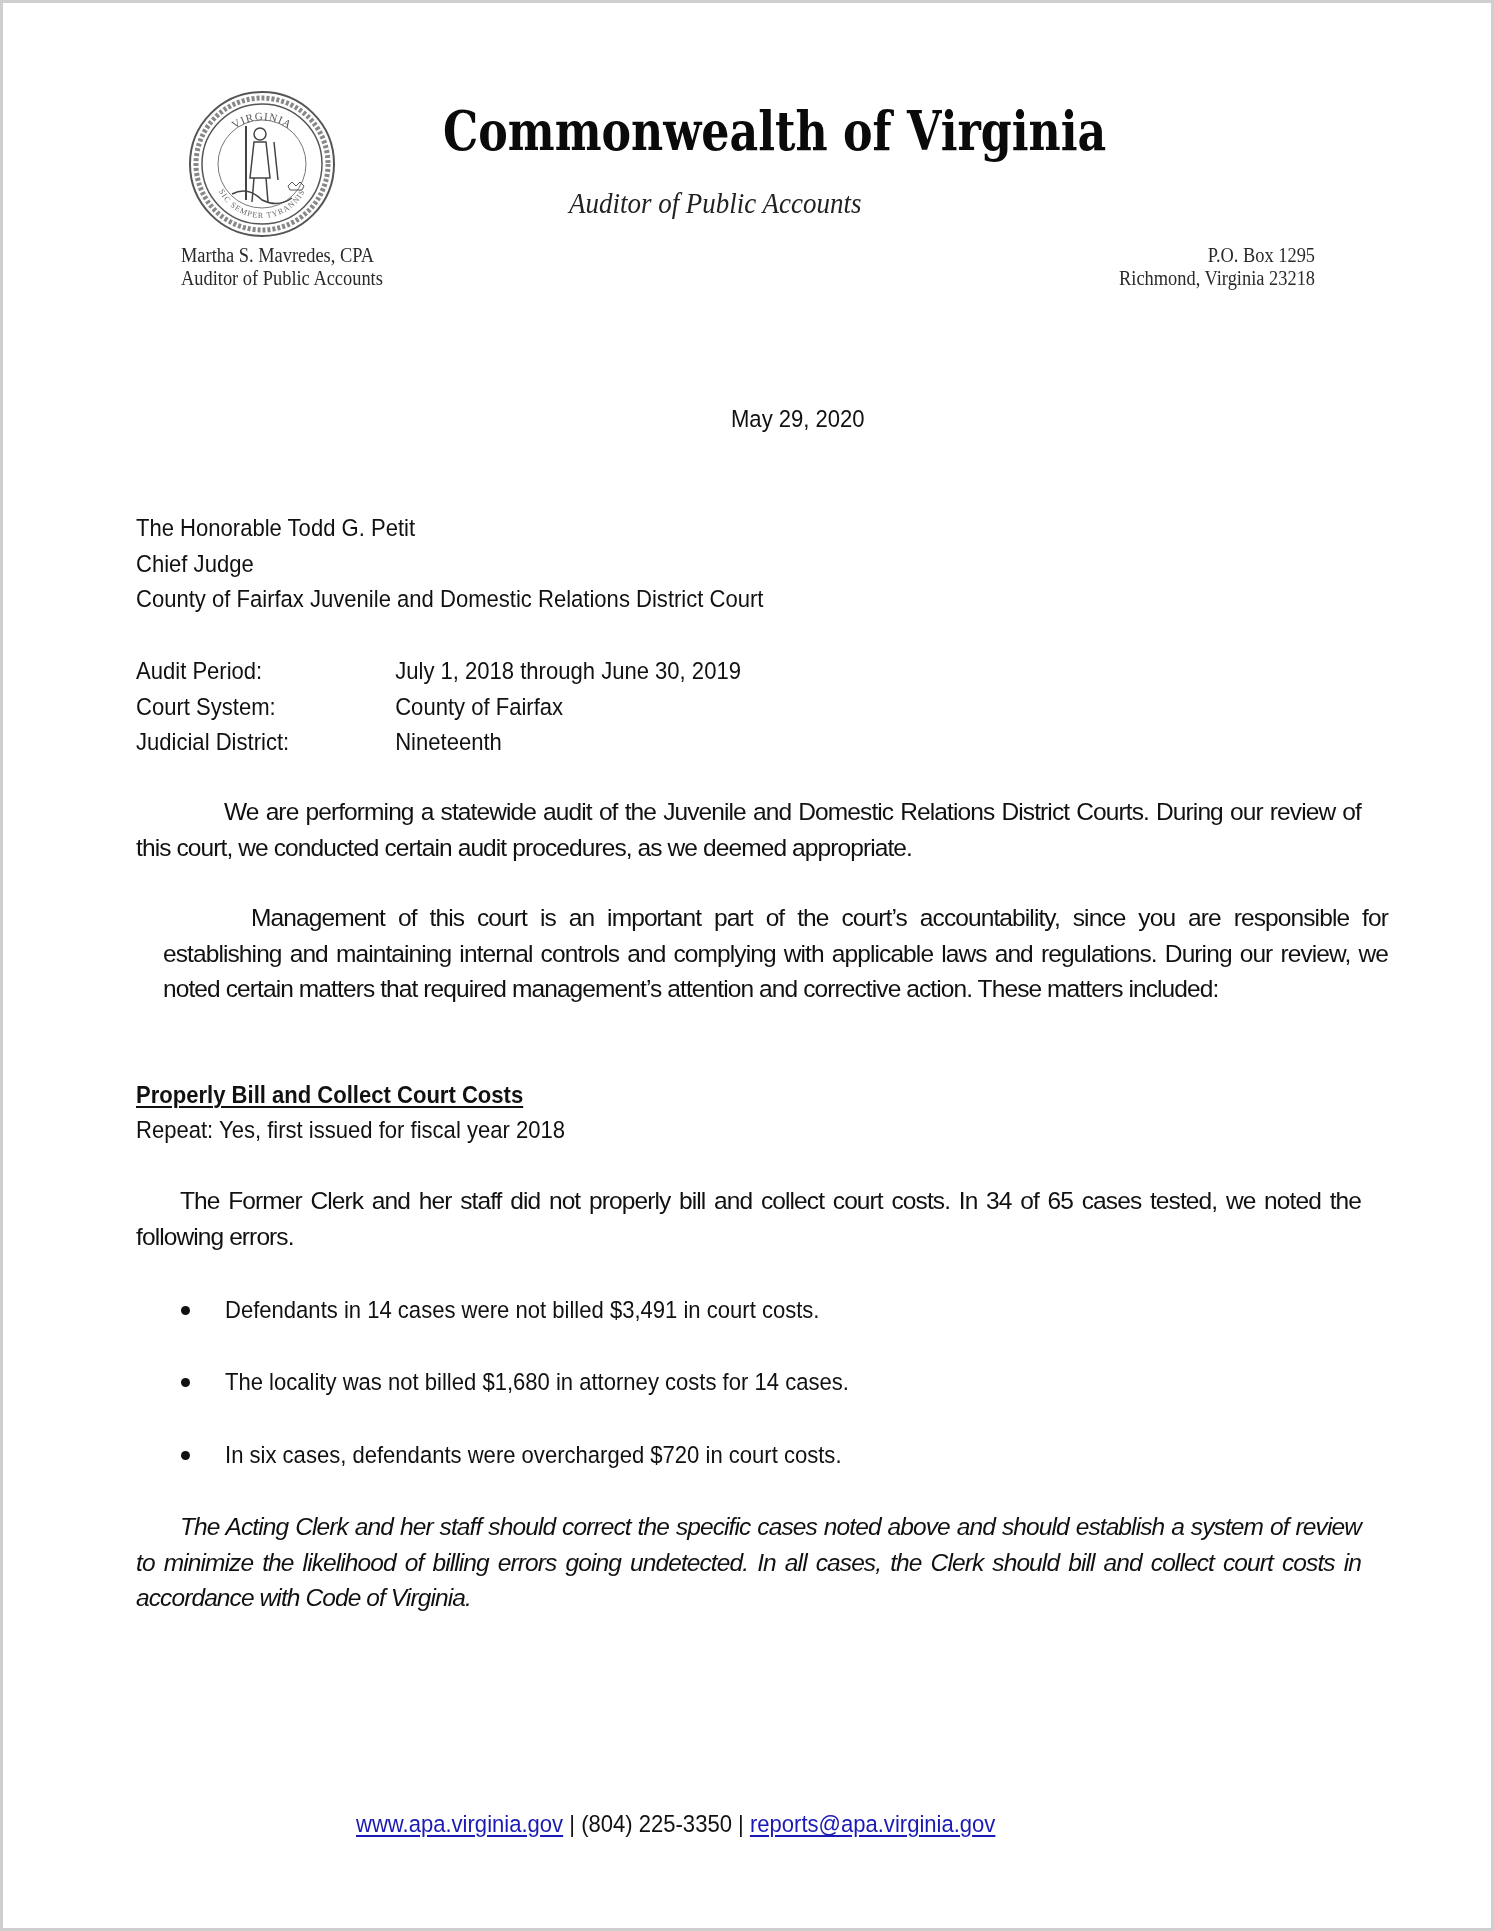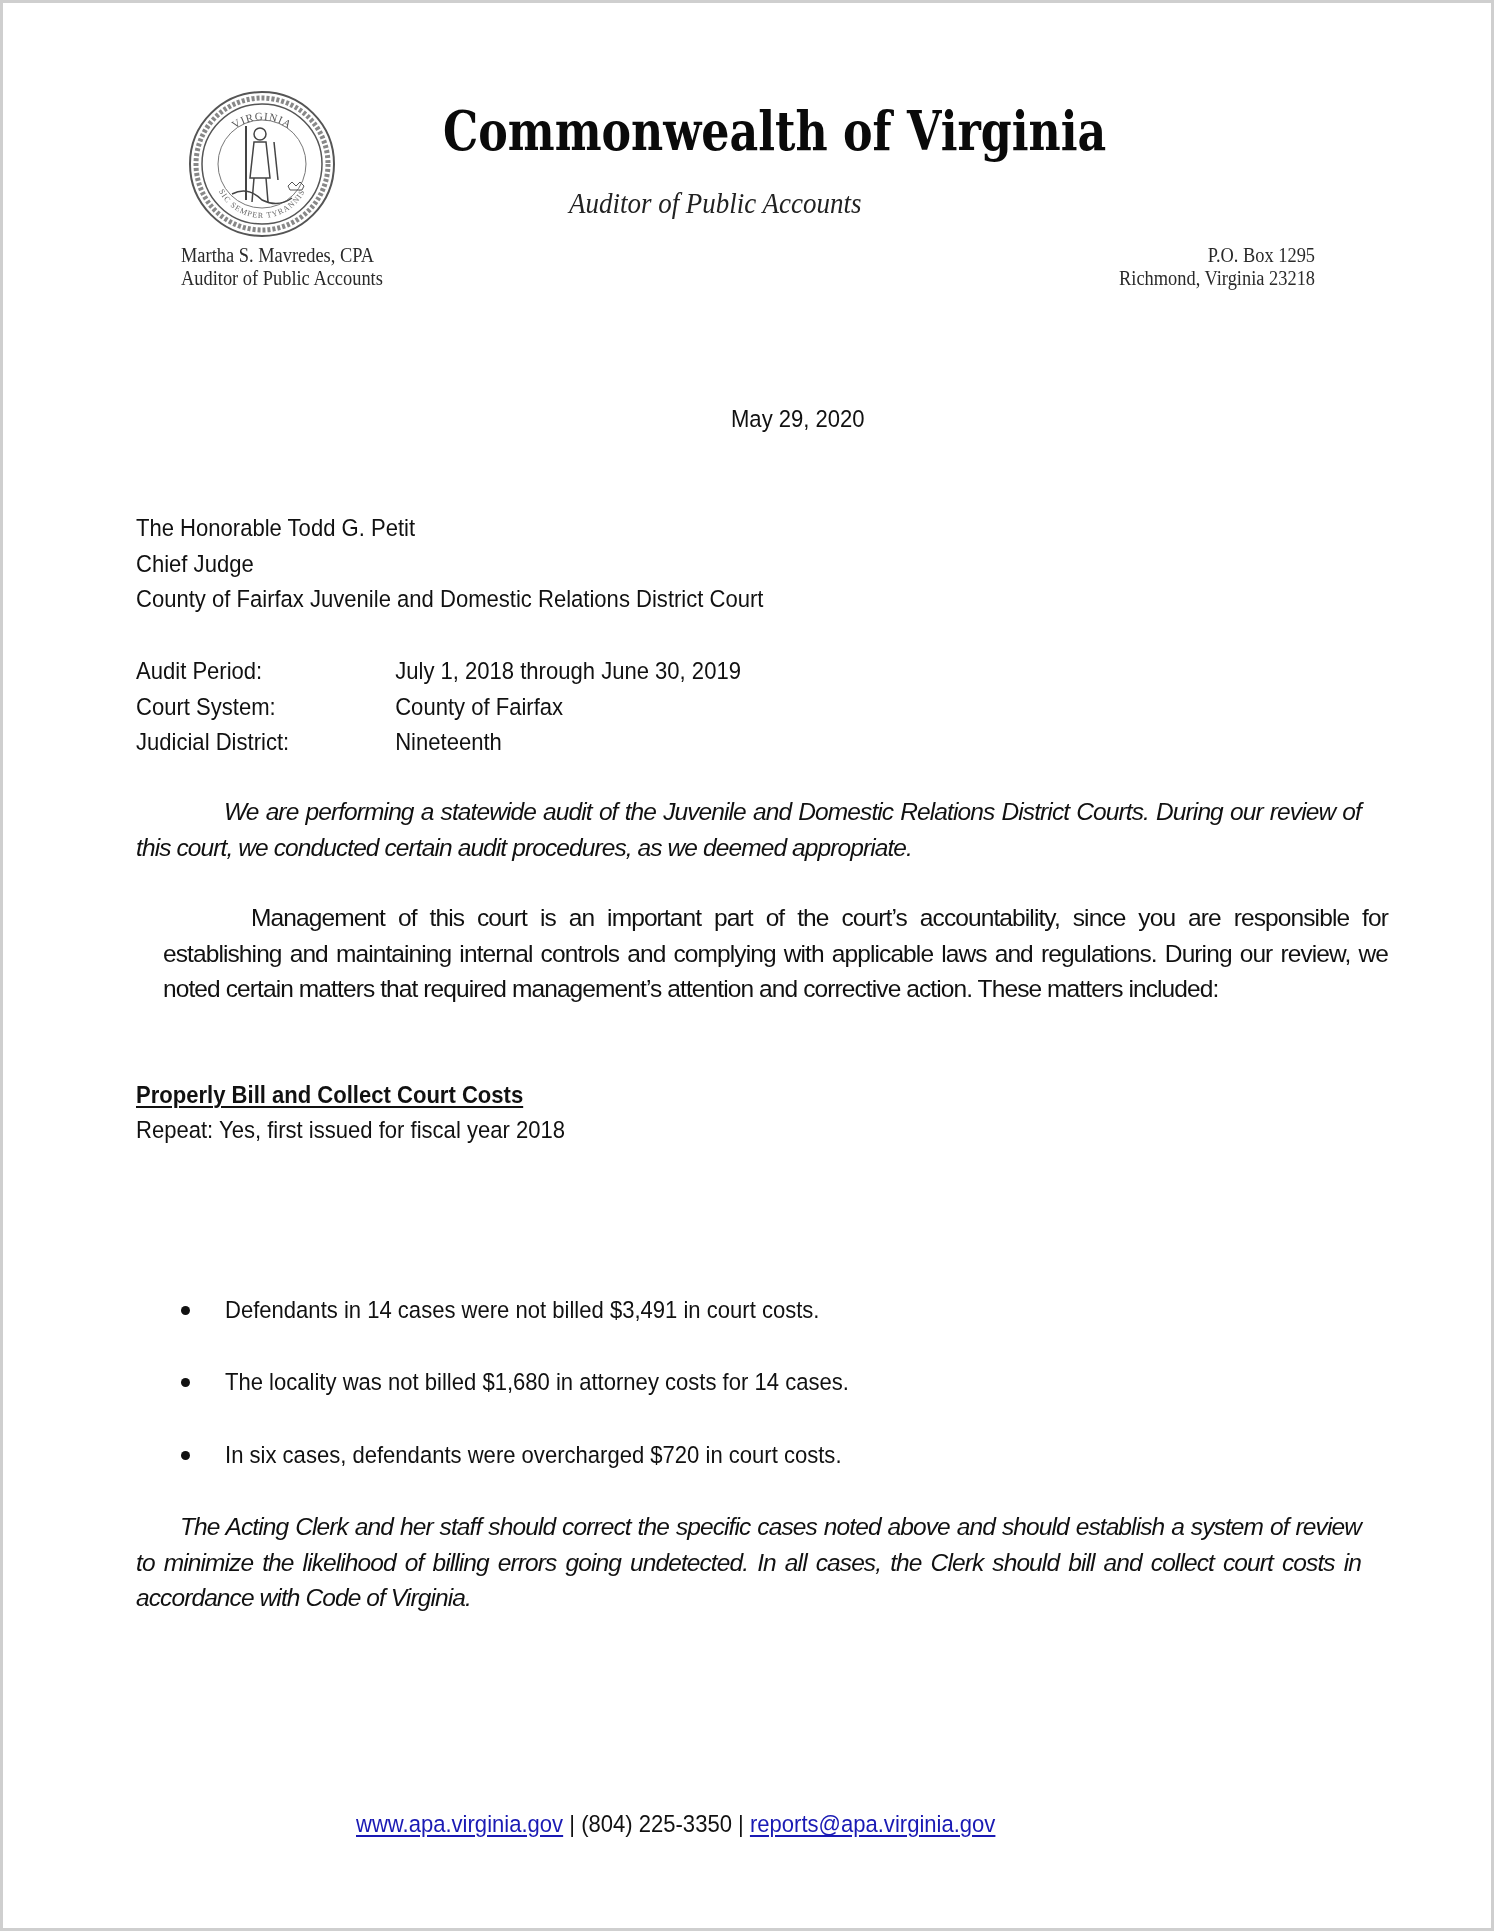--- a/index.html
+++ b/index.html
@@ -34,21 +34,21 @@
   .meta-row { display: flex; }
   .meta-label { width: 288px; display: inline-block; }
   .para {
     position: absolute; left: 133px; width: 1225px;
     font-size: 24.5px; line-height: 35.7px; text-align: justify;
     font-family: "Liberation Sans", "DejaVu Sans", sans-serif; color: #111;
     letter-spacing: -0.9px; word-spacing: 0px;
   }
   .para .indent1 { display: inline-block; width: 88px; }
   .para .indent2 { display: inline-block; width: 44px; }
-  .p1 { top: 791px; font-style: italic; }
+  .p1 { top: 791px; }
   .p2 { top: 897px; margin-left: 27px; }
   .heading { left: 133px; top: 1074px; font-weight: bold; text-decoration: underline; text-underline-offset: 3px; text-decoration-thickness: 2px; }
   .repeat { left: 133px; top: 1109px; }
   .p3 { top: 1180px; }
   .bullets { position: absolute; left: 0; top: 0; }
   .bullet-row { position: absolute; left: 175px; }
   .bullet-dot { position: absolute; left: 3px; top: 14px; width: 9px; height: 9px; border-radius: 50%; background: #111; }
   .bullet-text { position: absolute; left: 47px; top: 0; }
   .b1 { top: 1289px; }
   .b2 { top: 1361px; }
@@ -124,20 +124,21 @@
       <span>Nineteenth</span>
     </div>
   </div>
 
   <div class="para p1"><span class="indent1"></span><span>We are performing a statewide audit of the Juvenile and Domestic Relations District Courts. During our review of this court, we conducted certain audit procedures, as we deemed appropriate.</span></div>
   <div class="para p2"><span class="indent1"></span><span>Management of this court is an important part of the court’s accountability, since you are responsible for establishing and maintaining internal controls and complying with applicable laws and regulations.  During our review, we noted certain matters that required management’s attention and corrective action.  These matters included:</span></div>
 
   <div class="abs sans t heading">Properly Bill and Collect Court Costs</div>
   <div class="abs sans t repeat">Repeat: Yes, first issued for fiscal year 2018</div>
 
+  <div class="para p3"><span class="indent2"></span><span>The Former Clerk and her staff did not properly bill and collect court costs.  In 34 of 65 cases tested, we noted the following errors.</span></div>
 
   <div class="bullets">
     <div class="bullet-row b1 sans">
       <span class="bullet-dot"></span>
       <span class="abs t bullet-text">Defendants in 14 cases were not billed $3,491 in court costs.</span>
     </div>
     <div class="bullet-row b2 sans">
       <span class="bullet-dot"></span>
       <span class="abs t bullet-text">The locality was not billed $1,680 in attorney costs for 14 cases.</span>
     </div>

